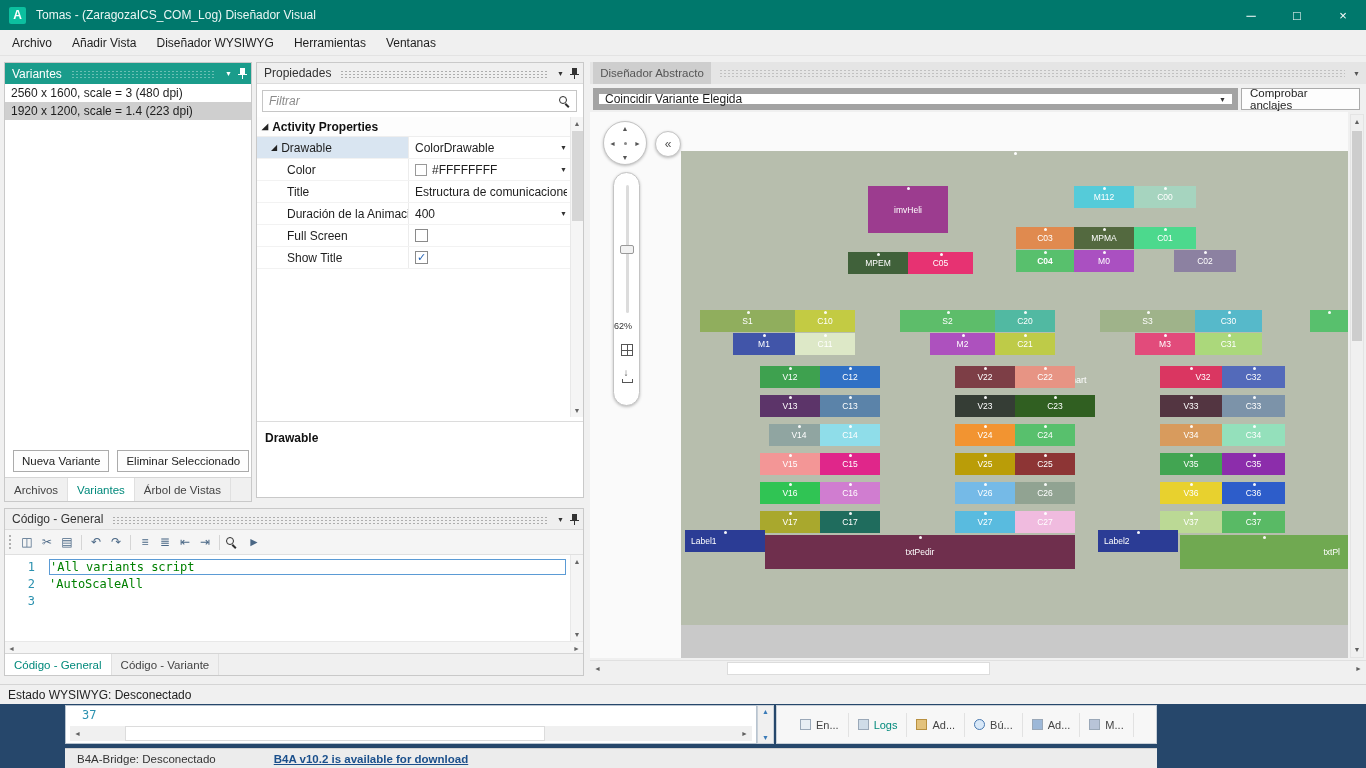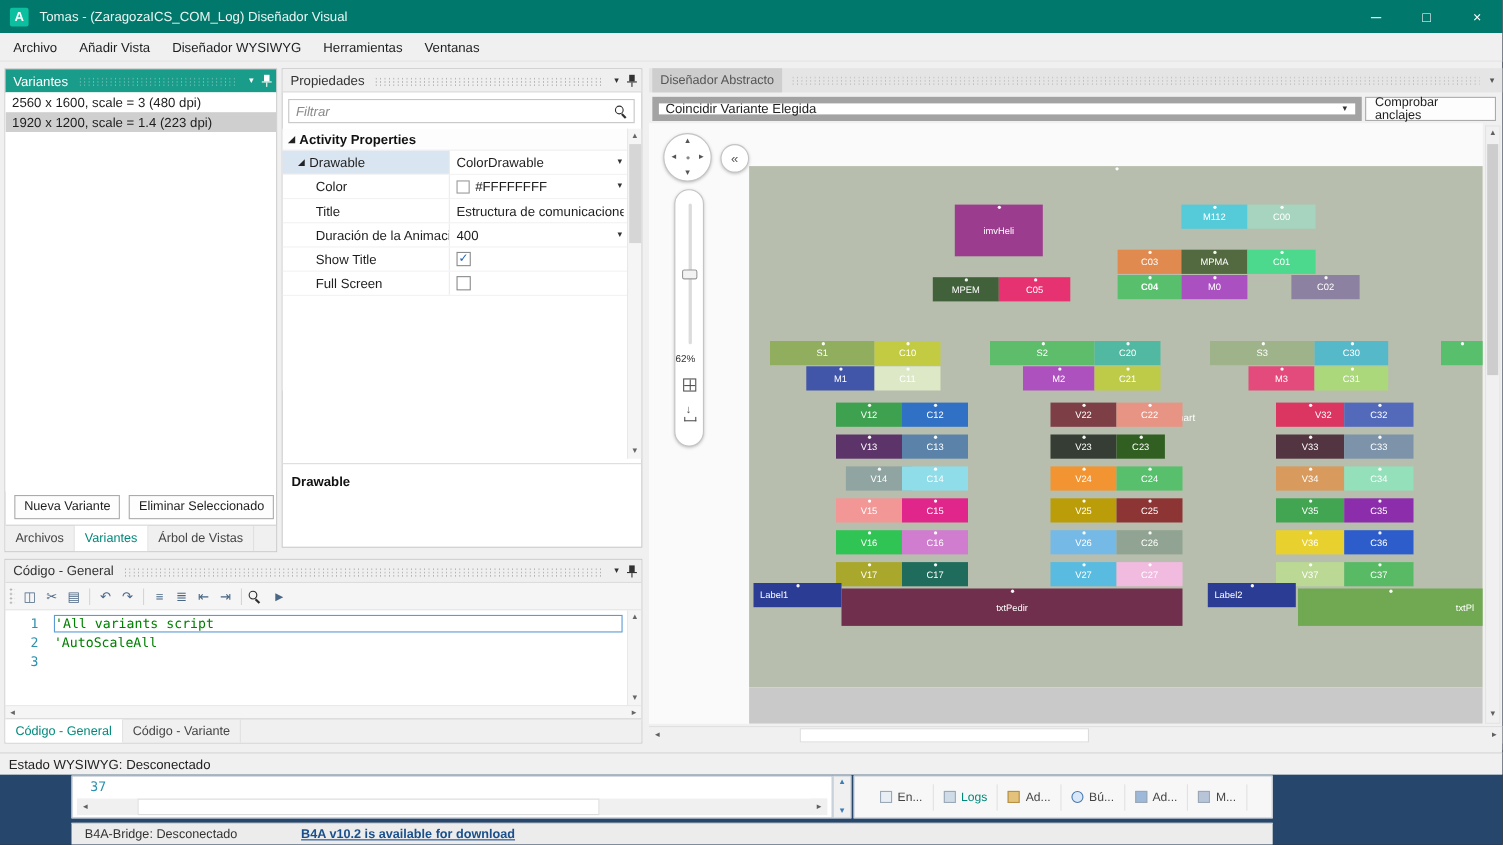--- a/index.html
+++ b/index.html
@@ -308,32 +308,32 @@
               <div class="prop-name" style="padding-left: 30px;">
                 <span>Duración de la Animaci...</span>
               </div>
               <div class="prop-value">
                 <span class="prop-text">400</span>
                 <span class="dd-arrow">▼</span>
               </div>
             </div>
             <div class="prop-row">
               <div class="prop-name" style="padding-left: 30px;">
+                <span>Full Screen</span>
+              </div>
+              <div class="prop-value">
+                <span class="checkbox"></span>
+              </div>
+            </div>
+            <div class="prop-row">
+              <div class="prop-name" style="padding-left: 30px;">
                 <span>Show Title</span>
               </div>
               <div class="prop-value">
                 <span class="checkbox checked">✓</span>
-              </div>
-            </div>
-            <div class="prop-row">
-              <div class="prop-name" style="padding-left: 30px;">
-                <span>Full Screen</span>
-              </div>
-              <div class="prop-value">
-                <span class="checkbox"></span>
               </div>
             </div>
           </div>
       </div>
       <div class="prop-scroll">
         <div class="up">▲</div>
         <div class="thumb"></div>
         <div class="down">▼</div>
       </div>
       <div class="prop-desc">Drawable</div>
@@ -523,21 +523,21 @@
             </div>
             <div class="dview" style="left: 274px; top: 215px; width: 60px; height: 22px; background: rgb(125, 62, 70);">
               <span class="dview-label">V22</span>
             </div>
             <div class="dview" style="left: 334px; top: 215px; width: 60px; height: 22px; background: rgb(231, 148, 132);">
               <span class="dview-label">C22</span>
             </div>
             <div class="dview" style="left: 274px; top: 244px; width: 60px; height: 22px; background: rgb(53, 61, 53);">
               <span class="dview-label">V23</span>
             </div>
-            <div class="dview" style="left: 334px; top: 244px; width: 44px; height: 22px; background: rgb(48, 95, 33);">
+            <div class="dview" style="left: 334px; top: 244px; width: 80px; height: 22px; background: rgb(48, 95, 33);">
               <span class="dview-label">C23</span>
             </div>
             <div class="dview" style="left: 274px; top: 273px; width: 60px; height: 22px; background: rgb(242, 148, 49);">
               <span class="dview-label">V24</span>
             </div>
             <div class="dview" style="left: 334px; top: 273px; width: 60px; height: 22px; background: rgb(88, 192, 109);">
               <span class="dview-label">C24</span>
             </div>
             <div class="dview" style="left: 274px; top: 302px; width: 60px; height: 22px; background: rgb(186, 157, 8);">
               <span class="dview-label">V25</span>

